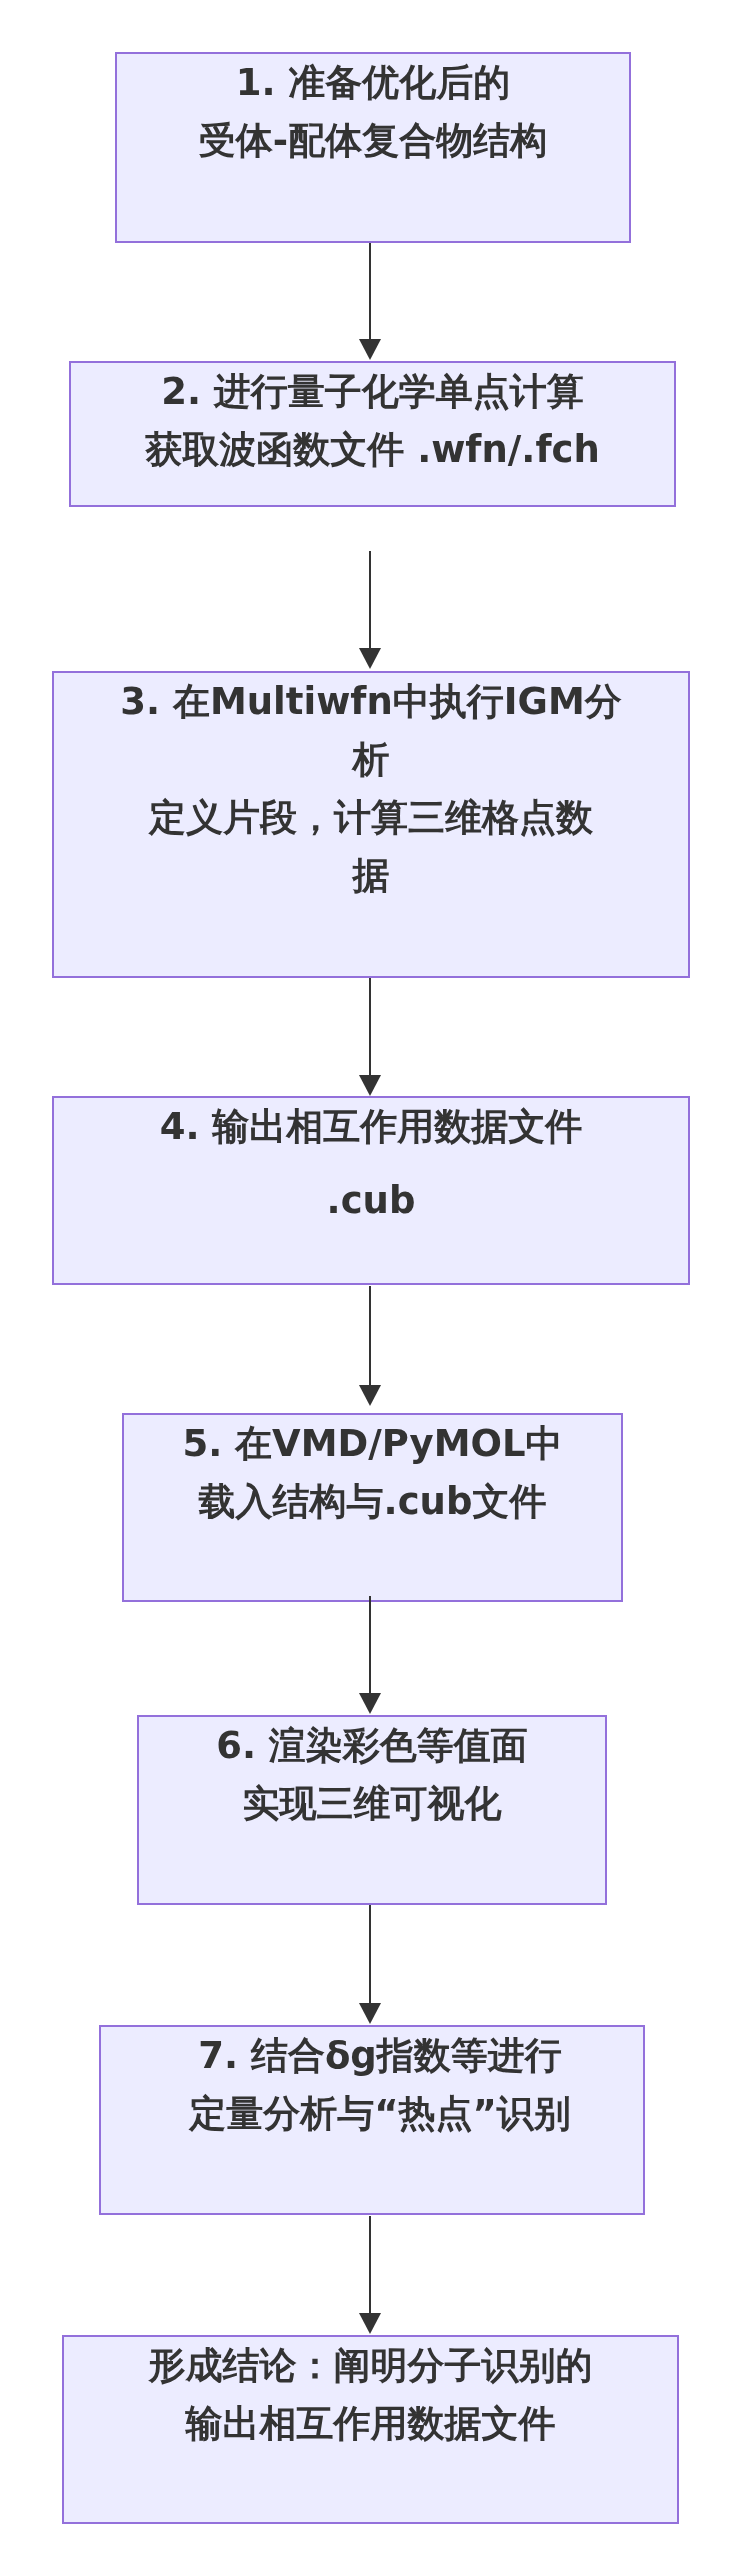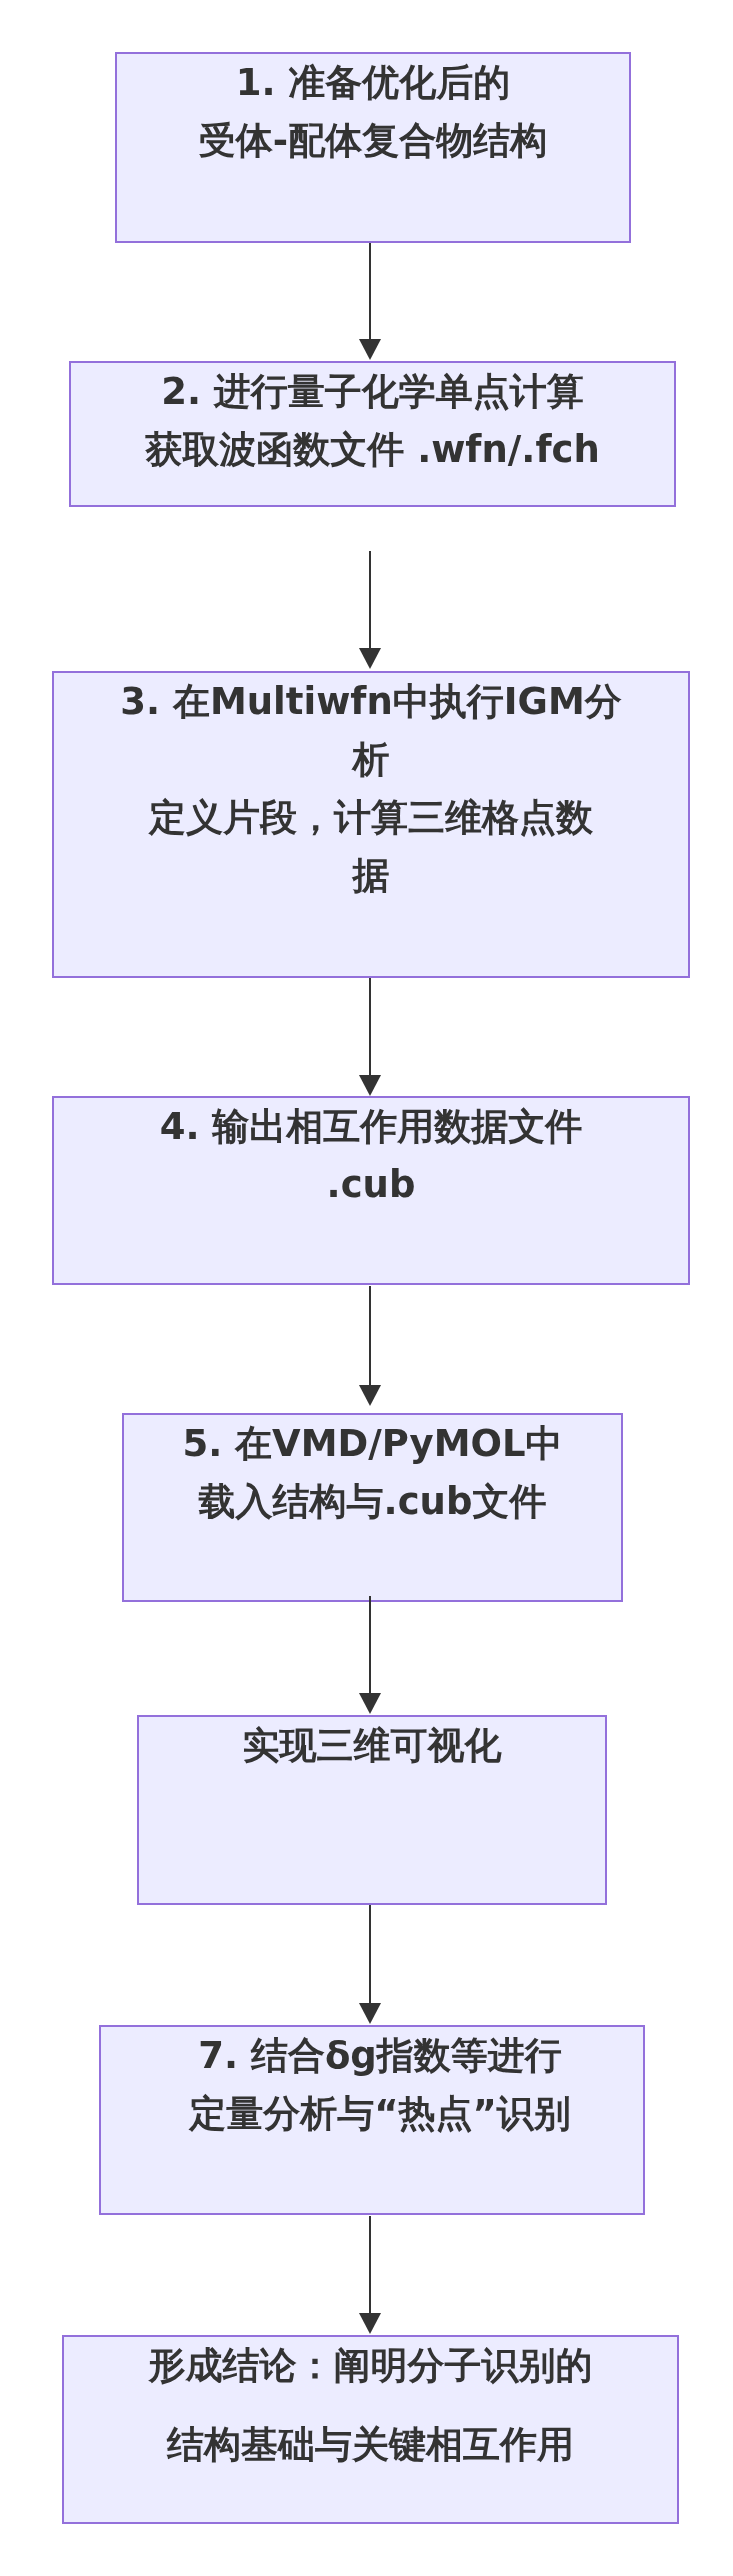--- a/index.html
+++ b/index.html
@@ -28,25 +28,25 @@
     font-weight: bold;
   }
   .node .line {
     line-height: 58px;
     white-space: nowrap;
   }
   
   .b1 { left: 115px; top:   52px; width: 516px; height: 191px; }
   .b2 { left:  69px; top:  361px; width: 607px; height: 146px; }
   .b3 { left:  52px; top:  671px; width: 638px; height: 307px; }
-  .b4 { left:  52px; top: 1096px; width: 638px; height: 189px; }
+  .b4 { left:  52px; top: 1096px; width: 638px; height: 189px; gap: 16px; }
   .b5 { left: 122px; top: 1406px; width: 501px; height: 189px; margin-top: 7px; }
   .b6 { left: 137px; top: 1715px; width: 470px; height: 190px; }
   .b7 { left: 99px; top: 2025px; width: 546px; height: 190px; padding-left: 16px; }
-  .b8 { left:  62px; top: 2335px; width: 617px; height: 189px; gap: 21px; }
+  .b8 { left:  62px; top: 2335px; width: 617px; height: 189px; }
   
   .arrow {
     position: absolute;
     left: 359px;          
     width: 22.6px;
   }
   .a1 { top:  243px; height: 117px; }
   .a2 { top:  551px; height: 118px; }
   .a3 { top: 978px; height: 118px; }
   .a4 { top: 1286px; height: 120px; }
@@ -123,37 +123,38 @@
     <div class="line">5. 在VMD/PyMOL中</div>
     <div class="line">载入结构与.cub文件</div>
   </div>
 
   <div class="arrow a5">
     <div class="shaft"></div>
     <div class="head"></div>
   </div>
 
   <div class="node b6">
+    <div class="line">6. 渲染彩色等值面</div>
     <div class="line">实现三维可视化</div>
   </div>
 
   <div class="arrow a6">
     <div class="shaft"></div>
     <div class="head"></div>
   </div>
 
   <div class="node b7">
     <div class="line">7. 结合δg指数等进行</div>
     <div class="line">定量分析与“热点”识别</div>
   </div>
 
   <div class="arrow a7">
     <div class="shaft"></div>
     <div class="head"></div>
   </div>
 
   <div class="node b8">
     <div class="line">形成结论：阐明分子识别的</div>
-    <div class="line">结构基础与关键相互作用</div>
+    <div class="line">输出相互作用数据文件</div>
   </div>
 
 </div>
 
 
 </body></html>

